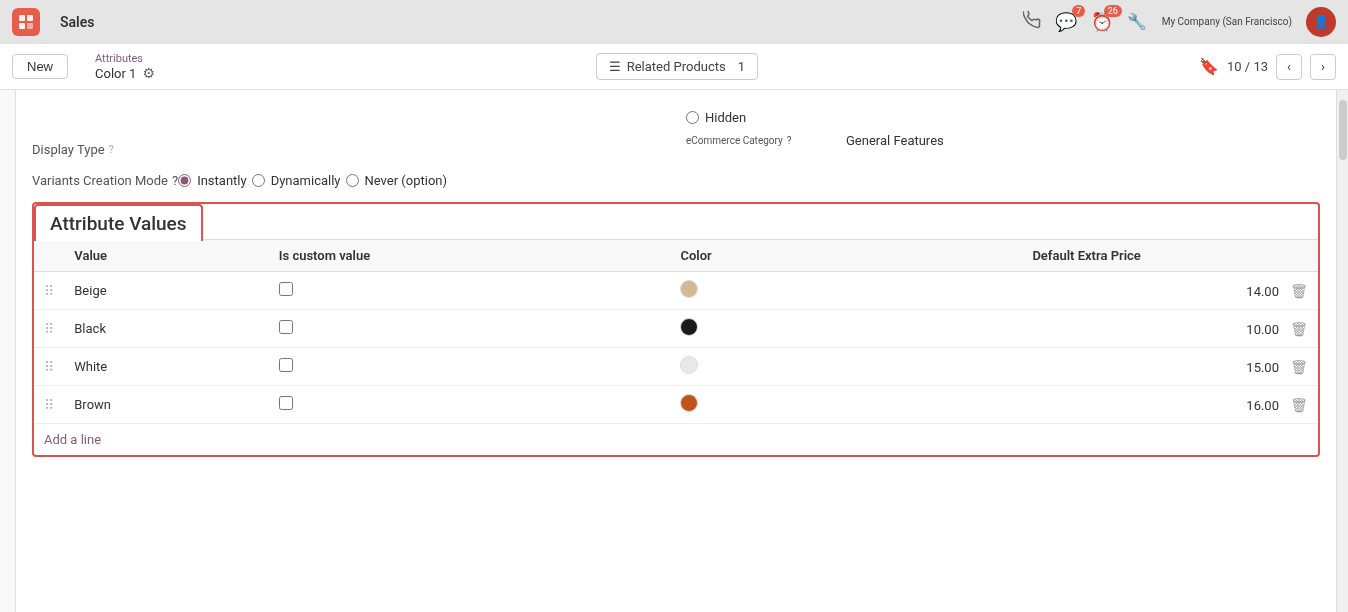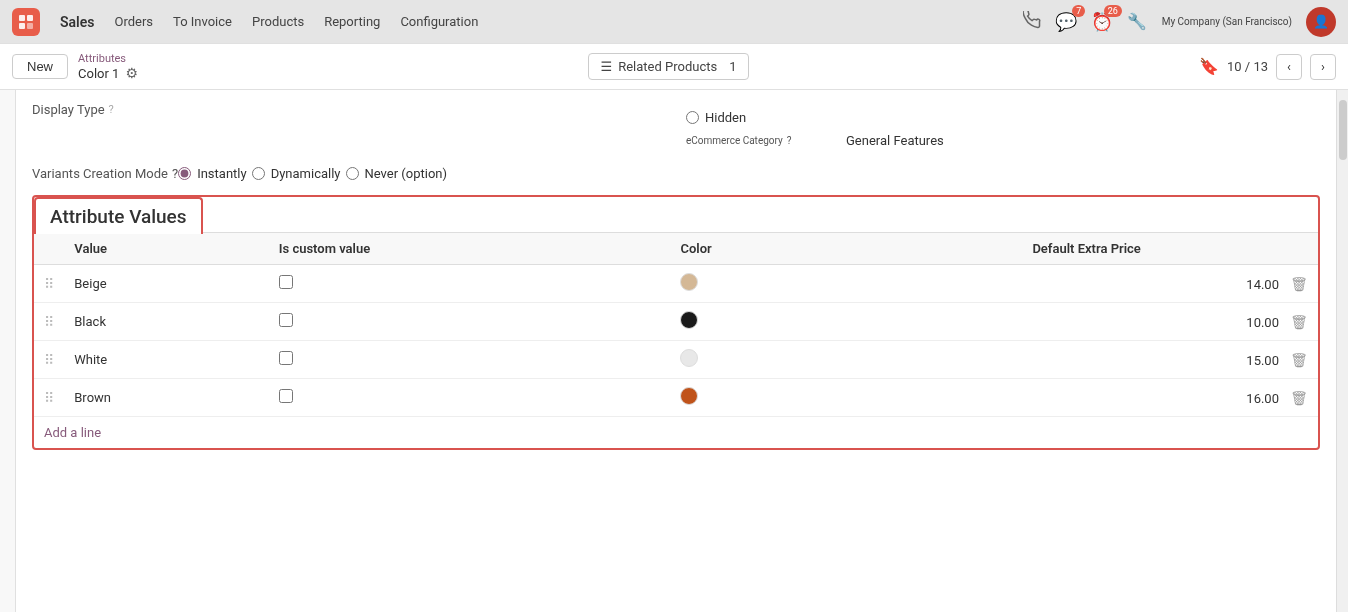--- a/index.html
+++ b/index.html
@@ -18,21 +18,21 @@
     .nav-item { color: #444; cursor: pointer; font-size: 13px; padding: 4px 0; }
     .nav-right { margin-left: auto; display: flex; align-items: center; gap: 14px; }
     .nav-icon-btn { position: relative; cursor: pointer; color: #666; font-size: 16px; }
     .badge { position: absolute; top: -6px; right: -8px; background: #e85d4a; color: #fff; border-radius: 8px; font-size: 9px; padding: 1px 4px; }
     .company-name { font-size: 10px; color: #444; cursor: pointer; }
     .avatar { width: 30px; height: 30px; border-radius: 50%; background: #c0392b; display: flex; align-items: center; justify-content: center; color: #fff; font-size: 13px; cursor: pointer; }
 
     
     .subheader {
       display: flex; align-items: center; background: #fff; border-bottom: 1px solid #e0e0e0;
-      height: 46px; padding: 0 12px; gap: 10px;
+      height: 46px; padding: 0 12px; gap: 27px;
     }
     .new-btn {
       background: #fff; border: 1px solid #ccc; border-radius: 4px; padding: 4px 14px;
       font-size: 13px; cursor: pointer; font-weight: 500; color: #333;
     }
     .breadcrumb { display: flex; flex-direction: column; }
     .breadcrumb-top { font-size: 11px; color: #875a7b; cursor: pointer; }
     .breadcrumb-bottom { font-size: 13px; color: #333; display: flex; align-items: center; gap: 6px; }
     .gear-icon { color: #666; font-size: 14px; cursor: pointer; }
     .related-products-btn {
@@ -44,21 +44,21 @@
     .page-nav { border: 1px solid #ccc; border-radius: 4px; width: 26px; height: 26px; display: flex; align-items: center; justify-content: center; cursor: pointer; background: #fff; }
     .bookmark-icon { color: #666; font-size: 16px; cursor: pointer; }
 
     
     .main-content { display: flex; background: #fff; min-height: calc(612px - 90px); overflow: auto; }
     .left-panel { width: 16px; background: #f8f8f8; border-right: 1px solid #e0e0e0; }
     .content-area { flex: 1; padding: 12px 16px; }
 
     
     .form-section { display: flex; gap: 20px; margin-bottom: 10px; }
-    .form-left { flex: 1; }
+    .form-left { flex: 1; margin-top: 40px; }
     .form-right { flex: 1; }
 
     .field-row { display: flex; align-items: flex-start; margin-bottom: 6px; }
     .field-label { min-width: 140px; font-size: 13px; color: #555; display: flex; align-items: center; gap: 4px; }
     .field-label .help { color: #aaa; font-size: 11px; cursor: help; }
     .radio-group { display: flex; flex-direction: column; gap: 5px; }
     .radio-option { display: flex; align-items: center; gap: 6px; font-size: 13px; color: #333; cursor: pointer; }
     .radio-option input[type=radio] { accent-color: #875a7b; }
 
     .variants-section { display: flex; align-items: flex-start; margin-bottom: 14px; }
@@ -100,27 +100,20 @@
 <nav class="topnav">
   <div class="brand-logo">
     <svg width="16" height="16" viewBox="0 0 16 16">
         <rect x="1" y="1" width="6" height="6" rx="1" fill="#fff" opacity="0.9"></rect>
         <rect x="9" y="1" width="6" height="6" rx="1" fill="#fff" opacity="0.9"></rect>
         <rect x="1" y="9" width="6" height="6" rx="1" fill="#fff" opacity="0.9"></rect>
         <rect x="9" y="9" width="6" height="6" rx="1" fill="#fff" opacity="0.5"></rect>
       </svg>
   </div>
   <span style="font-weight:600; color:#333; font-size:14px;">Sales</span>
-  <div class="nav-items">
-    <span class="nav-item">Orders</span>
-    <span class="nav-item">To Invoice</span>
-    <span class="nav-item">Products</span>
-    <span class="nav-item">Reporting</span>
-    <span class="nav-item">Configuration</span>
-  </div>
   <div class="nav-right">
     <div class="nav-icon-btn">
       <svg width="18" height="18" viewBox="0 0 24 24" fill="none" stroke="#666" stroke-width="2">
           <path d="M22 16.92v3a2 2 0 01-2.18 2 19.79 19.79 0 01-8.63-3.07A19.5 19.5 0 013.07 9.81 19.79 19.79 0 01.05 1.18a2 2 0 012-2.18h3a2 2 0 012 1.72c.127.96.361 1.903.7 2.81a2 2 0 01-.45 2.11L6.09 6.91a16 16 0 006 6l1.27-1.27a2 2 0 012.11-.45c.907.339 1.85.573 2.81.7A2 2 0 0122 13.92v3z"></path>
         </svg>
     </div>
     <div class="nav-icon-btn" style="color:#666; font-size:18px;">
       💬<span class="badge">7</span>
     </div>
     <div class="nav-icon-btn" style="color:#666; font-size:18px;">

